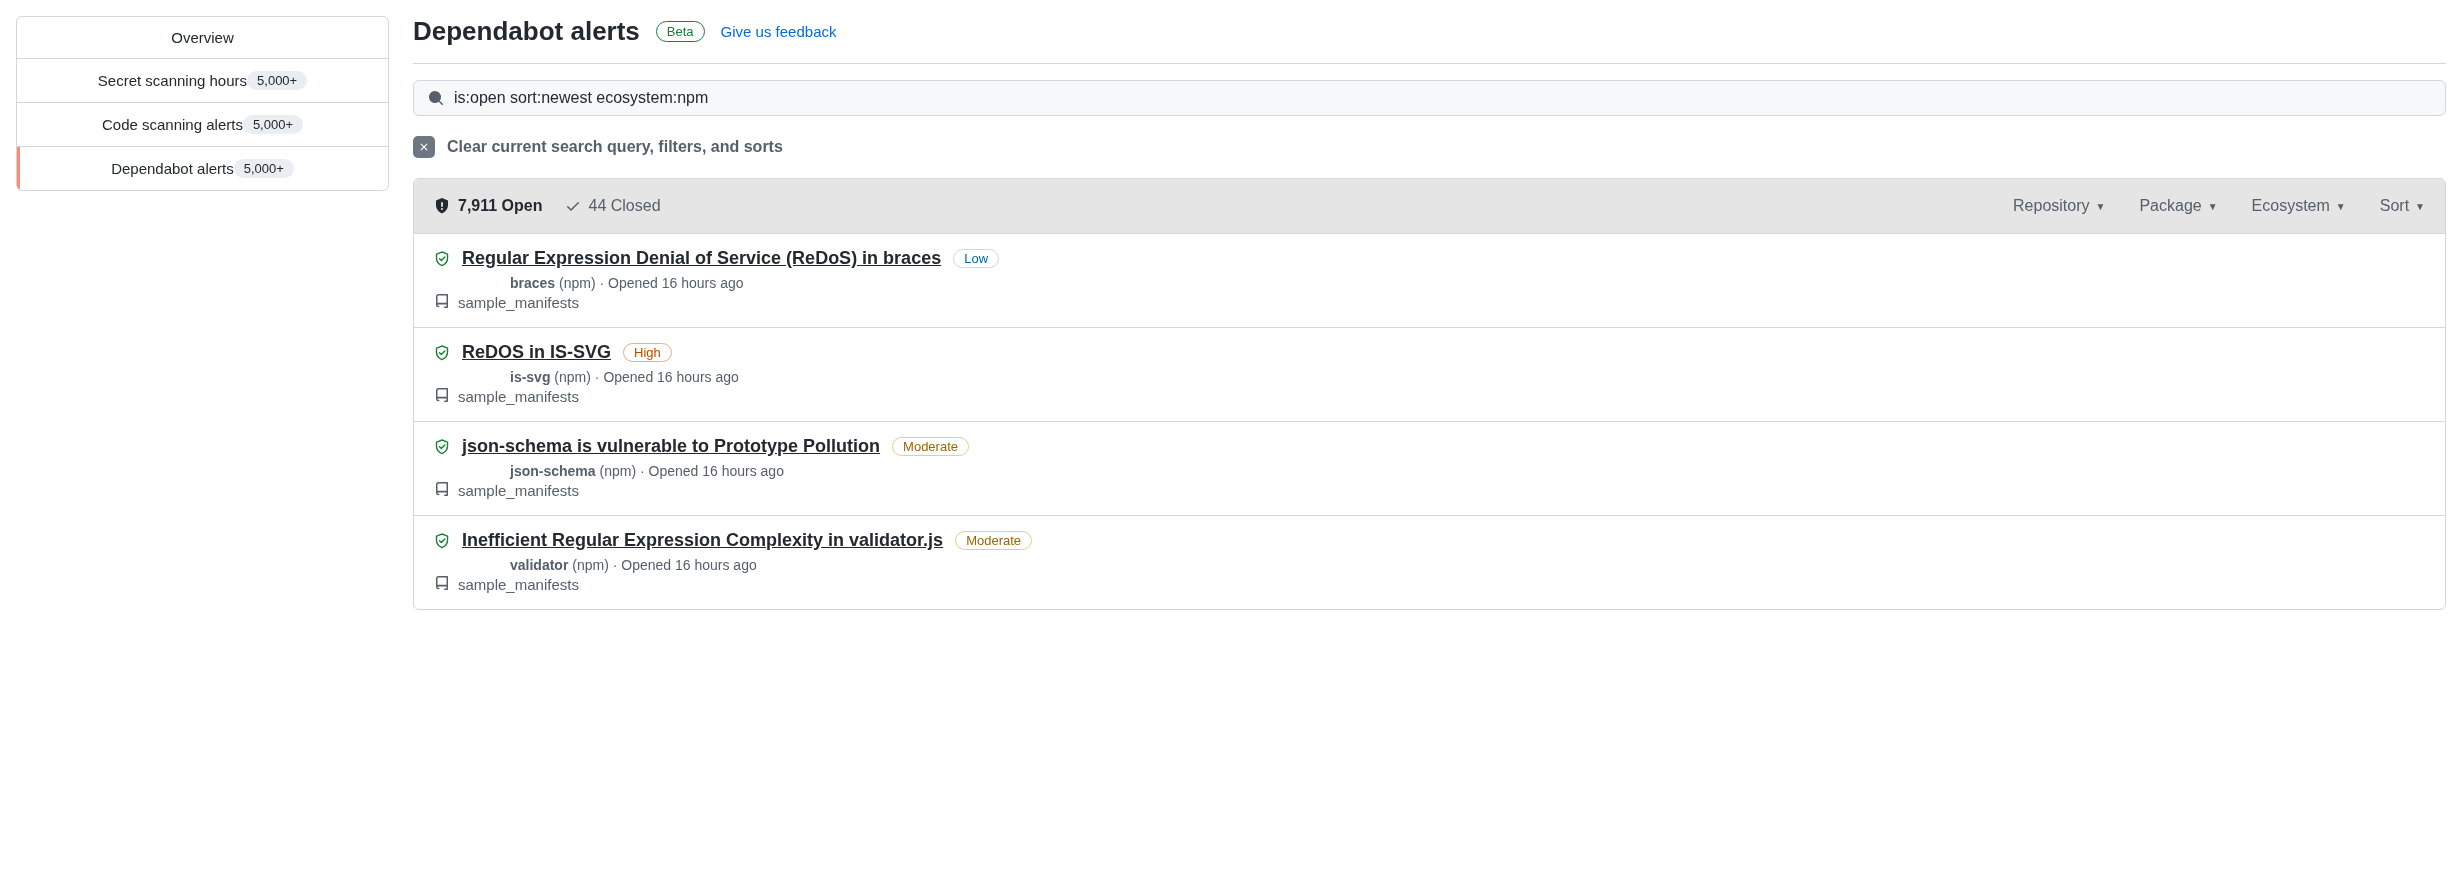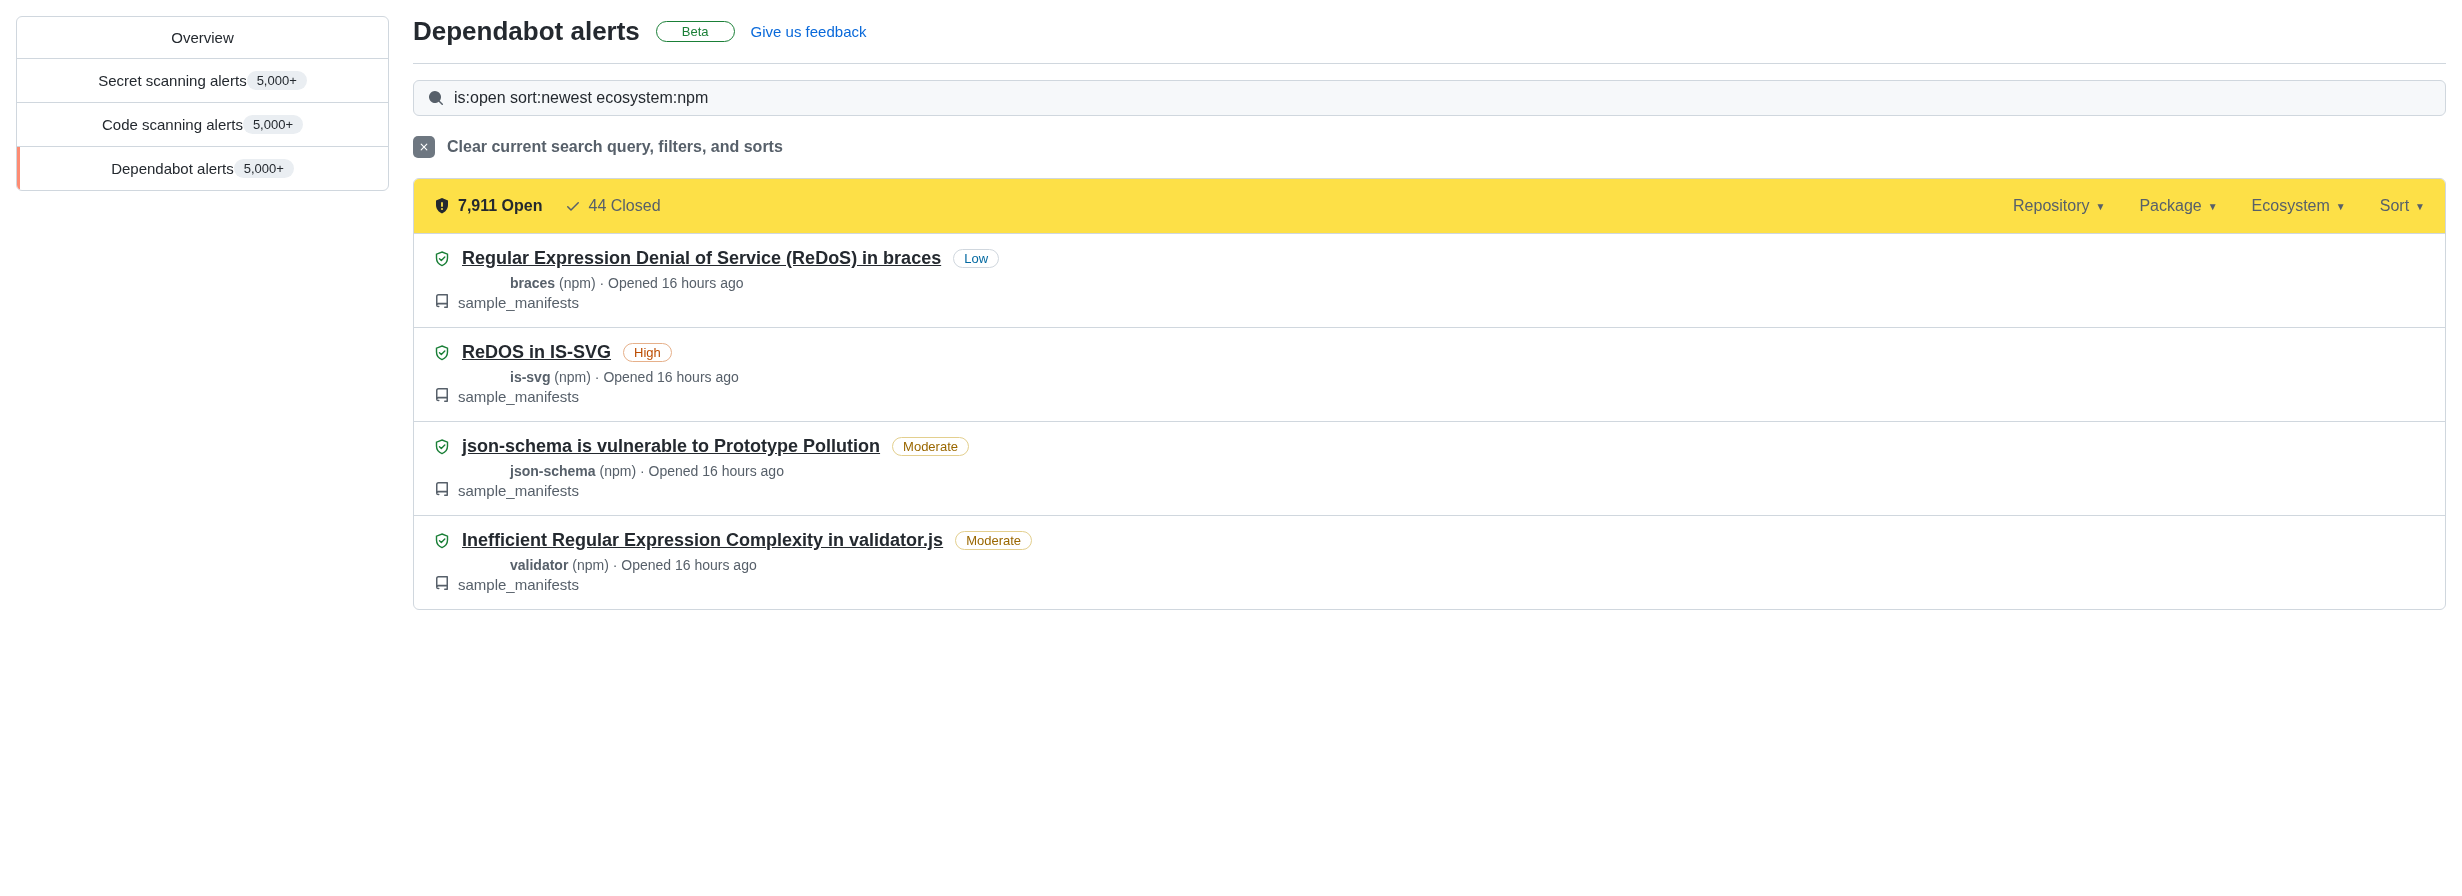--- a/index.html
+++ b/index.html
@@ -54,21 +54,21 @@
     gap: 16px;
     padding-bottom: 16px;
     border-bottom: 1px solid #d0d7de;
     margin-bottom: 16px;
   }
   .page-title { font-size: 26px; font-weight: 600; color: #24292f; }
   .beta-badge {
     border: 1px solid #1a7f37;
     color: #1a7f37;
     border-radius: 999px;
-    padding: 2px 25px;
+    padding: 2px 10px;
     font-size: 13px;
     font-weight: 500;
   }
   .feedback-link { color: #0969da; font-size: 15px; text-decoration: none; }
 
   .search-wrap {
     display: flex;
     align-items: center;
     gap: 10px;
     border: 1px solid #d0d7de;
@@ -102,21 +102,21 @@
     color: #fff;
   }
   .clear-text { color: #57606a; font-size: 16px; font-weight: 600; }
 
   .list-box {
     border: 1px solid #d0d7de;
     border-radius: 6px;
     overflow: hidden;
   }
   .list-header {
-    background: #fde047;
+    background: #e5e5e5;
     border-bottom: 1px solid #d0d7de;
     padding: 18px 20px;
     display: flex;
     align-items: center;
     justify-content: space-between;
   }
   .tabs { display: flex; align-items: center; gap: 22px; }
   .tab { display: flex; align-items: center; gap: 8px; color: #57606a; font-size: 16px; cursor: pointer; }
   .tab.active { color: #24292f; font-weight: 600; }
   .filters { display: flex; align-items: center; gap: 34px; }
@@ -154,21 +154,21 @@
 </head>
 <body>
 
 <div class="container">
   <aside class="sidebar">
     <nav class="side-menu">
       <div class="side-item">
         <span>Overview</span>
       </div>
       <div class="side-item">
-        <span>Secret scanning alerts</span>
+        <span>Secret scanning hours</span>
         <span class="counter">5,000+</span>
       </div>
       <div class="side-item">
         <span>Code scanning alerts</span>
         <span class="counter">5,000+</span>
       </div>
       <div class="side-item selected">
         <span>Dependabot alerts</span>
         <span class="counter">5,000+</span>
       </div>

